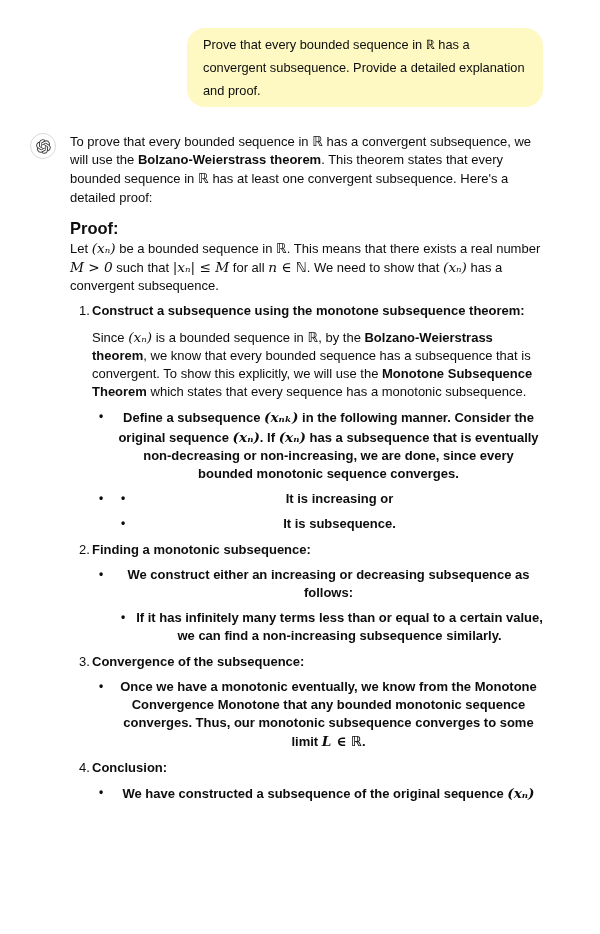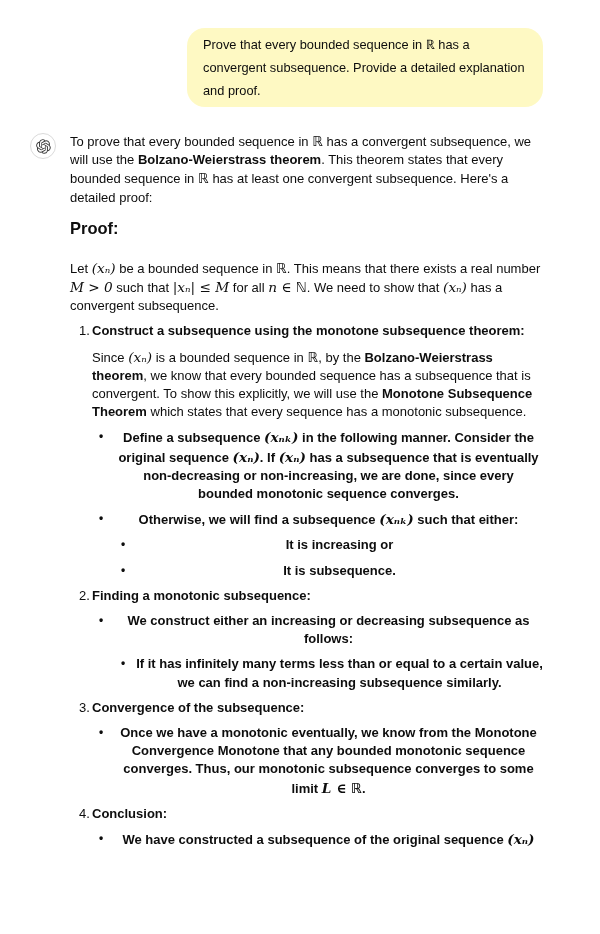--- a/index.html
+++ b/index.html
@@ -15,21 +15,21 @@
   }
   .user-bubble p{margin:0;}
   .assistant-row{display:flex;align-items:flex-start;gap:14px;padding:25px 57px 0 30px;}
   .avatar{
     flex:0 0 auto;width:24px;height:24px;border:1px solid #dadada;border-radius:50%;
     display:flex;align-items:center;justify-content:center;background:#fff;margin-top:1px;
   }
   .avatar svg{width:15px;height:15px;fill:#3d3d3d;}
   .assistant-content{flex:1;min-width:0;}
   .assistant-content p{margin:0 0 7px 0;}
-  h3.proof{font-size:16.5px;line-height:21px;font-weight:700;margin:11px 0 20px 0;}
+  h3.proof{font-size:16.5px;line-height:21px;font-weight:700;margin:11px 0 0 0;}
   ol.num{list-style:none;margin:0;padding:0;counter-reset:n;}
   ol.num > li{counter-increment:n;position:relative;padding-left:22px;margin:0 0 7px 0;}
   ol.num > li::before{content:counter(n) ".";position:absolute;left:9px;top:0;}
   .li-title{font-weight:700;}
   ul.b{list-style:none;margin:0 0 7px 0;padding:0;}
   ul.b > li{position:relative;padding-left:22px;margin:0 0 7px 0;text-align:center;}
   ul.b > li::before{content:"•";position:absolute;left:7px;top:-1px;font-size:12px;}
   ul.b ul.b{}
   .m{font-family:"DejaVu Serif","DejaVu Sans",serif;font-style:italic;font-size:1.05em;}
   .b{font-weight:700;}
@@ -61,21 +61,20 @@
 
       <ol class="num">
         <li>
           <p class="li-title">Construct a subsequence using the monotone subsequence theorem:</p>
           <p><span>Since </span><span class="m">(xₙ)</span><span> is a bounded sequence in </span><span class="m">ℝ</span><span>, by the </span><span class="b">Bolzano-Weierstrass theorem</span><span>, we know that every bounded sequence has a subsequence that is convergent. To show this explicitly, we will use the </span><span class="b">Monotone Subsequence Theorem</span><span> which states that every sequence has a monotonic subsequence.</span></p>
           <ul class="b">
             <li>
               <p><span>Define a subsequence </span><span class="m">(xₙₖ)</span><span> in the following manner. Consider the original sequence </span><span class="m">(xₙ)</span><span>. If </span><span class="m">(xₙ)</span><span> has a subsequence that is eventually non-decreasing or non-increasing, we are done, since every bounded monotonic sequence converges.</span></p>
             </li>
             <li>
-              <p><span>Otherwise, we will find a subsequence </span><span class="m">(xₙₖ)</span><span> such that either:</span></p>
               <ul class="b">
                 <li>
                   <p>It is increasing or</p>
                 </li>
                 <li>
                   <p>It is subsequence.</p>
                 </li>
               </ul>
             </li>
           </ul>

